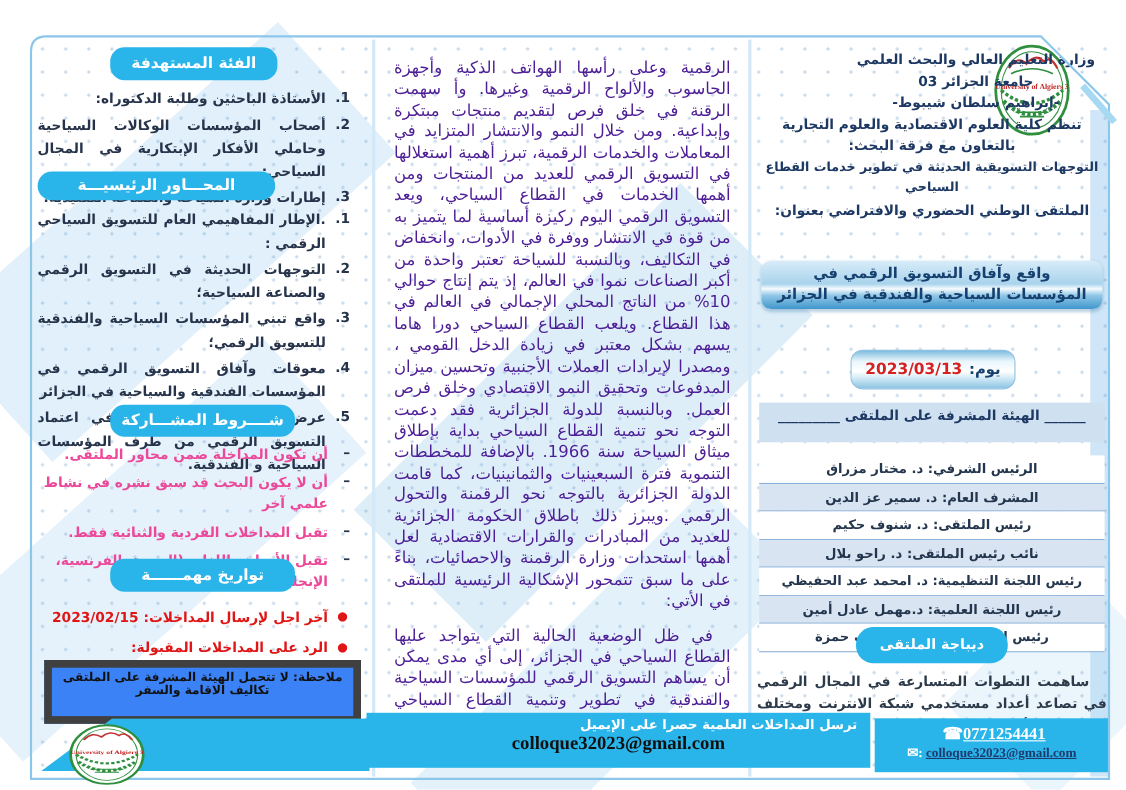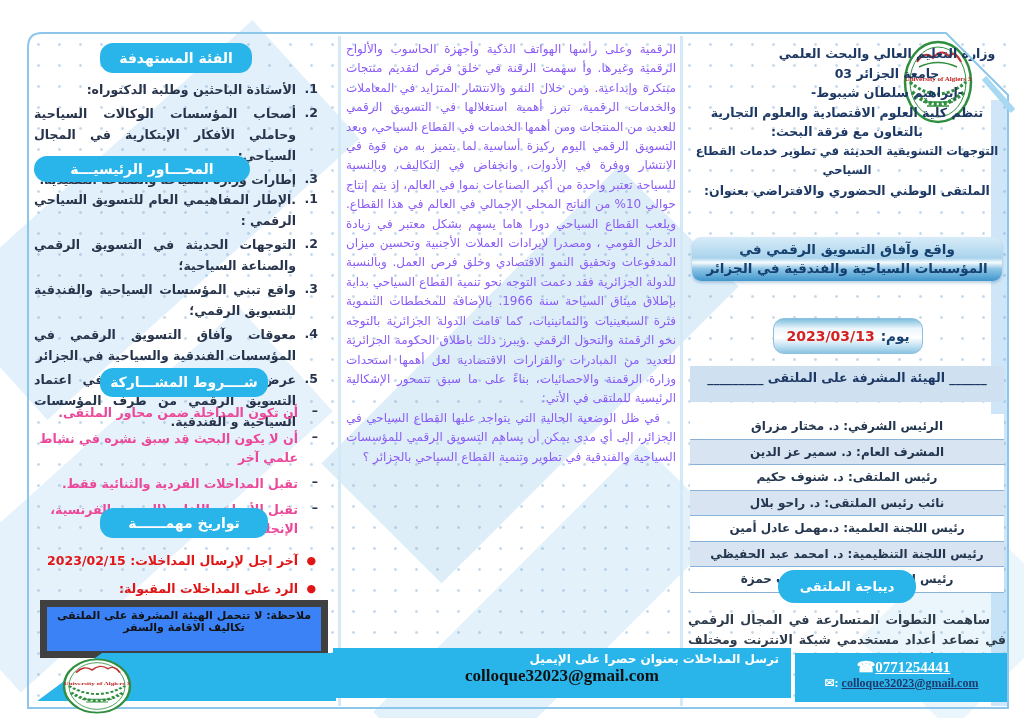--- a/index.html
+++ b/index.html
@@ -48,21 +48,21 @@
      background:#2ab5ea;text-align:center;}
   #contact-bar .phone-line{margin-top:5px;font-size:15px;font-weight:bold;color:#ffffff;
      font-family:"Liberation Serif","DejaVu Serif",serif;}
   #contact-bar .phone-line a{color:#ffffff;text-decoration:underline;text-align:right;}
   #contact-bar .ph-icon{margin-left:4px;}
   #contact-bar .mail-line{font-size:12px;font-weight:bold;color:#ffffff;
      font-family:"Liberation Serif","DejaVu Serif",serif;}
   #contact-bar .mail-line a{color:#1e3a6d;text-decoration:underline;}
   
   #mid-text{position:absolute;left:346px;top:40px;width:330px;z-index:2;}
-  .body-par{margin:0;font-size:12px;color:#8b5cf6;text-align:justify;line-height:19.4px;}
+  .body-par{margin:12px;font-size:15px;color:#4c1d95;text-align:justify;line-height:19.4px;}
   .body-par.indent{text-indent:16px;}
   #mid-bar{position:absolute;left:333px;top:648px;width:458px;height:50px;z-index:2;background:#2ab5ea;}
   #mid-bar .mid-note{text-align:right;padding:4px 12px 0 0;color:#fff;font-weight:bold;font-size:12px;}
   #mid-bar .mid-email{text-align:center;font-family:"Liberation Serif","DejaVu Serif",serif;
      font-weight:bold;font-size:17px;color:#101010;}
   
   .cyan-hdr{position:absolute;z-index:2;background:#2ab5ea;border-radius:13px;color:#ffffff;
      font-weight:bold;text-align:center;}
   #h-target{left:100px;top:43px;width:152px;height:30px;font-size:14px;line-height:30px;}
   #h-axes{left:34px;top:156px;width:216px;height:26px;font-size:14px;line-height:26px;}
@@ -141,22 +141,22 @@
     <span class="dval" dir="ltr">2023/03/13</span>
   </div>
 
   <div id="committee-header">______ الهيئة المشرفة على الملتقى _________</div>
 
   <div id="committee-table">
     <div class="crow">الرئيس الشرفي: د. مختار مزراق</div>
     <div class="crow">المشرف العام: د. سمير عز الدين</div>
     <div class="crow">رئيس الملتقى: د. شنوف حكيم</div>
     <div class="crow">نائب رئيس الملتقى: د. راحو بلال</div>
+    <div class="crow">رئيس اللجنة التنظيمية: د. امحمد عبد الحفيظي</div>
     <div class="crow">رئيس اللجنة العلمية: د.مهمل عادل أمين</div>
-    <div class="crow">رئيس اللجنة التنظيمية: د. امحمد عبد الحفيظي</div>
     <div class="crow">رئيس اللجنة التقنية: د. شنوف حمزة</div>
   </div>
 
   <div id="preamble-btn">ديباجة الملتقى</div>
 
   <p id="preamble-text">ساهمت التطوات المتسارعة في المجال الرقمي في تصاعد أعداد مستخدمي شبكة الانترنت ومختلف الوسائل والأدوات</p>
 
   <div id="contact-bar">
     <div class="phone-line" dir="ltr">
       <span class="ph-icon">☎</span><a href="#">0771254441</a>
@@ -166,21 +166,21 @@
       <a href="#">colloque32023@gmail.com</a>
     </div>
   </div>
 
   <div id="mid-text">
     <p class="body-par">الرقمية وعلى رأسها الهواتف الذكية وأجهزة الحاسوب والألواح الرقمية وغيرها. وأ سهمت الرقنة في خلق فرص لتقديم منتجات مبتكرة وإبداعية. ومن خلال النمو والانتشار المتزايد في المعاملات والخدمات الرقمية، تبرز أهمية استغلالها في التسويق الرقمي للعديد من المنتجات ومن أهمها الخدمات في القطاع السياحي، ويعد التسويق الرقمي اليوم ركيزة أساسية لما يتميز به من قوة في الانتشار ووفرة في الأدوات، وانخفاض في التكاليف، وبالنسبة للسياحة تعتبر واحدة من أكبر الصناعات نموا في العالم، إذ يتم إنتاج حوالي 10% من الناتج المحلي الإجمالي في العالم في هذا القطاع. ويلعب القطاع السياحي دورا هاما يسهم بشكل معتبر في زيادة الدخل القومي ، ومصدرا لإيرادات العملات الأجنبية وتحسين ميزان المدفوعات وتحقيق النمو الاقتصادي وخلق فرص العمل. وبالنسبة للدولة الجزائرية فقد دعمت التوجه نحو تنمية القطاع السياحي بداية بإطلاق ميثاق السياحة سنة 1966. بالإضافة للمخططات التنموية فترة السبعينيات والثمانينيات، كما قامت الدولة الجزائرية بالتوجه نحو الرقمنة والتحول الرقمي .ويبرز ذلك باطلاق الحكومة الجزائرية للعديد من المبادرات والقرارات الاقتصادية لعل أهمها استحدات وزارة الرقمنة والاحصائيات، بناءً على ما سبق تتمحور الإشكالية الرئيسية للملتقى في الأتي:</p>
     <p class="body-par indent">في ظل الوضعية الحالية التي يتواجد عليها القطاع السياحي في الجزائر، إلى أي مدى يمكن أن يساهم التسويق الرقمي للمؤسسات السياحية والفندقية في تطوير وتنمية القطاع السياحي بالجزائر ؟</p>
   </div>
 
   <div id="mid-bar">
-    <div class="mid-note">ترسل المداخلات بعنوان حصرا على الإيميل</div>
+    <div class="mid-note">ترسل المداخلات العلمية حصرا على الإيميل</div>
     <div class="mid-email" dir="ltr">colloque32023@gmail.com</div>
   </div>
 
   <div id="h-target" class="cyan-hdr">الفئة المستهدفة</div>
   <div id="target-list" class="numlist">
     <div class="nitem">
       <span class="num">1.</span>
       <span class="txt">الأستاذة الباحثين وطلبة الدكتوراه:</span>
     </div>
     <div class="nitem">

